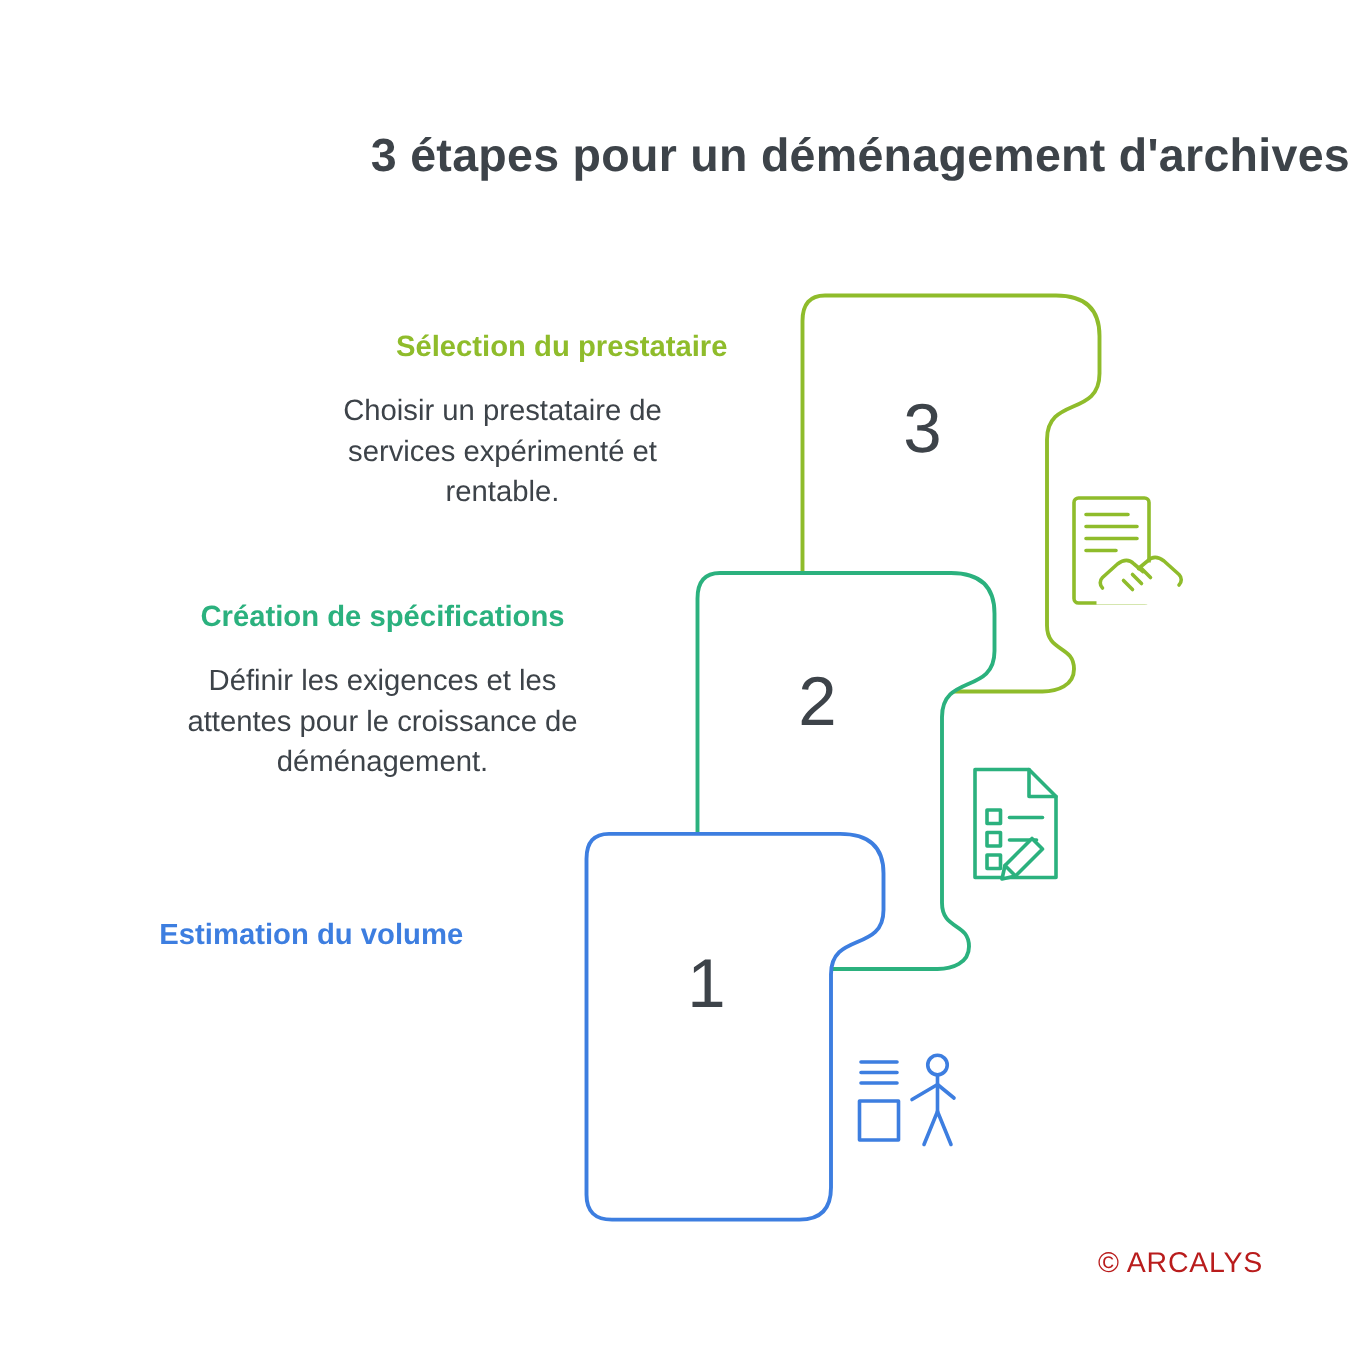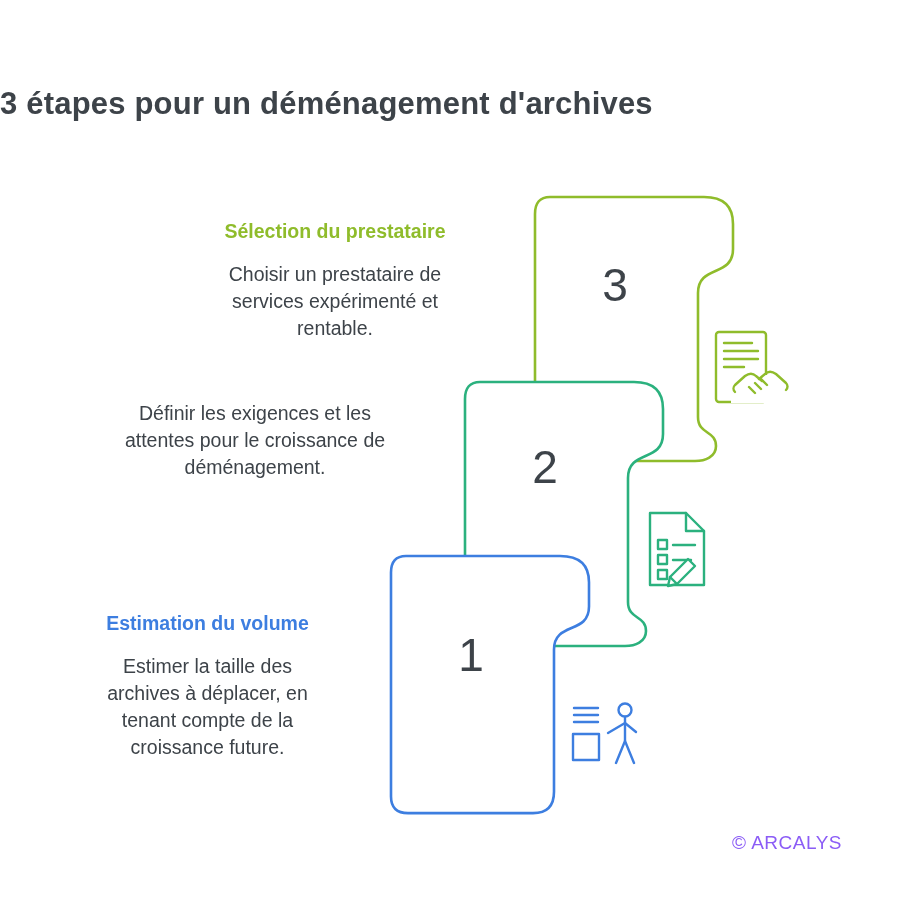--- a/index.html
+++ b/index.html
@@ -1,29 +1,29 @@
 <!DOCTYPE html>
 <html><head>
 <meta charset="utf-8">
 <style>
   html,body{margin:0;padding:0;background:#ffffff;}
   body{width:900px;height:900px;font-family:"Liberation Sans",sans-serif;color:#3d4349;}
   .canvas{position:relative;width:900px;height:900px;background:#ffffff;overflow:hidden;}
-  .title{position:absolute;top:86px;left:0;width:900px;margin:0;text-align:left;
+  .title{position:absolute;top:86px;left:0;width:900px;margin:0;text-align:right;
          font-size:31px;font-weight:700;color:#3d4349;letter-spacing:0.2px;}
   .scroll{position:absolute;}
   .scroll path{fill:#ffffff;stroke-width:2.6;stroke-linecap:round;stroke-linejoin:round;}
   .step-num{position:absolute;width:166px;text-align:center;font-size:46px;font-weight:400;color:#3d4349;}
   .step-text{position:absolute;text-align:center;}
   .step-label{margin:0 0 18px 0;font-size:19.5px;font-weight:700;}
   .step-desc{margin:0 auto;font-size:19.5px;line-height:27px;color:#3d4349;}
   .icon{position:absolute;}
   .icon *{stroke-width:2.4;stroke-linecap:round;stroke-linejoin:round;fill:none;}
   .icon .paper{fill:#ffffff;}
-  .copyright{position:absolute;top:832px;right:58px;font-size:19px;font-weight:400;color:#8b5cf6;letter-spacing:0.5px;}
+  .copyright{position:absolute;top:832px;right:58px;font-size:19px;font-weight:400;color:#b91c1c;letter-spacing:0.5px;}
 </style>
 </head>
 <body>
 
 <div class="canvas">
 
   <h1 class="title">3 étapes pour un déménagement d'archives</h1>
 
   <svg class="scroll" style="left:532px;top:194px" width="205" height="272" viewBox="0 0 205 272">
     <g fill="#ffffff" stroke="#8fbc2b">
@@ -41,31 +41,31 @@
     <g fill="#ffffff" stroke="#3d7ee0">
       <path d="M18 3 H172 Q201 3 201 30 V55 C201 84 166 70 166 99 V245 Q166 267 145 267 H20 Q3 267 3 250 V20 Q3 3 18 3 Z"></path>
     </g>
   </svg>
 
   <div class="step-num" style="left:532px;top:258px">3</div>
   <div class="step-num" style="left:462px;top:440px">2</div>
   <div class="step-num" style="left:388px;top:628px">1</div>
 
   <div class="step-text" style="left:185px;top:220px;width:300px">
-    <h3 class="step-label" style="color: rgb(143, 188, 43);">Sélection du prestataire</h3>
+    <h3 class="step-label" style="color: rgb(143, 188, 43); text-align: right;">Sélection du prestataire</h3>
     <p class="step-desc" style="width:255px">Choisir un prestataire de services expérimenté et rentable.</p>
   </div>
 
   <div class="step-text" style="left:105px;top:400px;width:300px">
+    <h3 class="step-label" style="color: rgb(43, 177, 126);">Création de spécifications</h3>
     <p class="step-desc" style="width:272px">Définir les exigences et les attentes pour le croissance de déménagement.</p>
   </div>
 
   <div class="step-text" style="left:75px;top:580px;width:265px">
     <h3 class="step-label" style="color: rgb(61, 126, 224); margin-top: 32px;">Estimation du volume</h3>
-    <p class="step-desc" style="width:235px">Estimer la taille des archives à déplacer, en tenant compte de la croissance future.</p>
   </div>
 
   <svg class="icon" style="left:712px;top:330px" width="78" height="78" viewBox="0 0 78 78">
     <g stroke="#8fbc2b">
       <rect class="paper" x="4" y="2" width="50" height="70" rx="3"></rect>
       <path d="M12 13 h28 M12 21 h34 M12 29 h34 M12 37 h20"></path>
       <path class="paper" stroke="none" d="M19 45 h57 v28 h-57 z"></path>
       <path d="M23 62 c-2 -2 -2 -5 0 -7 l10 -9 c4 -3 8 -3 11 0 l6 5"></path>
       <path d="M74 60 c2 -2 2 -5 0 -7 l-10 -9 c-4 -3 -8 -3 -11 0 l-6 5"></path>
       <path d="M37 57 l6 6 M43 53 l6 6 M49 49 l6 6"></path>

